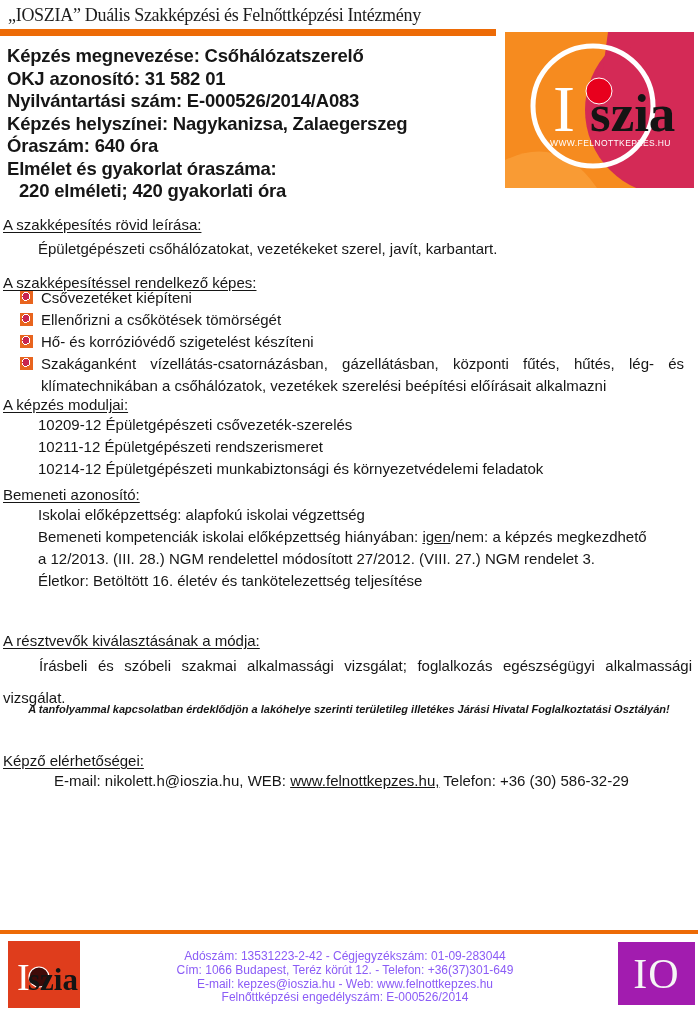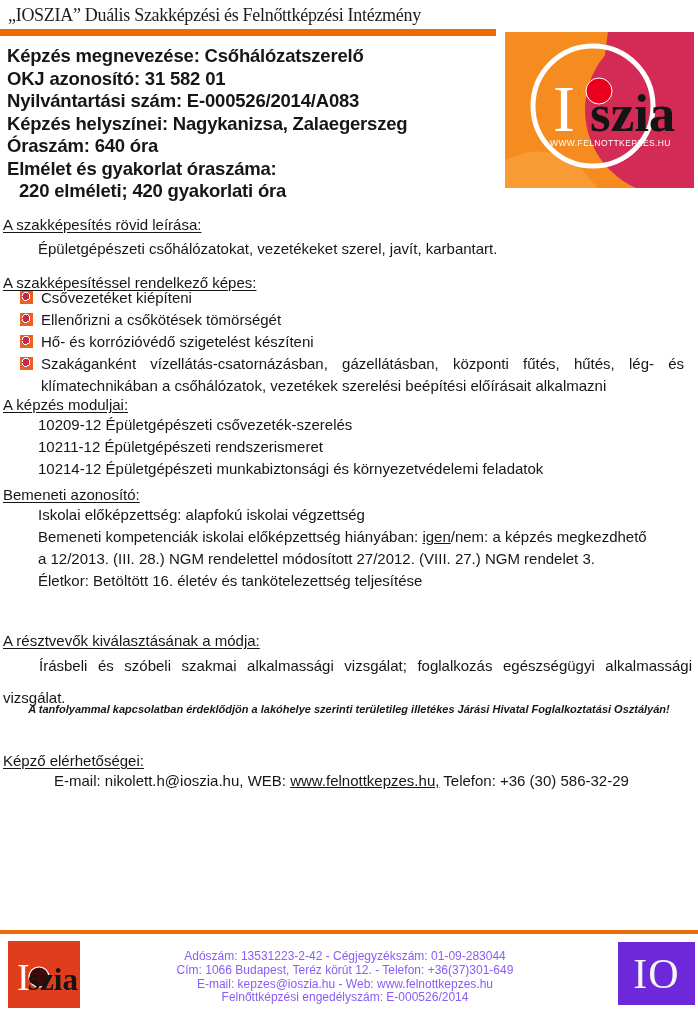--- a/index.html
+++ b/index.html
@@ -34,21 +34,21 @@
     text-align:justify;text-indent:36px;}
   .notice{top:698px;left:4px;width:690px;font-size:11px;line-height:22px;
     font-weight:bold;font-style:italic;text-align:center;}
   .contact-line{top:772px;left:38px;font-size:15px;white-space:nowrap;margin-left:16px;}
   
   .footer-rule{top:930px;left:0;width:698px;height:4px;background:#ED6B06;}
   .footer-left-logo{top:941px;left:8px;width:72px;height:67px;}
   .footer-center{top:950px;left:80px;width:530px;text-align:center;}
   .footer-company{font-family:"Liberation Serif","DejaVu Serif",serif;font-size:14px;line-height:17px;color:#1c1c1c;}
   .footer-small{font-size:12px;line-height:13.8px;color:#8b5cf6;}
-  .footer-right-logo{top:942px;left:618px;width:77px;height:63px;background:#6d28d9;
+  .footer-right-logo{top:942px;left:618px;width:77px;height:63px;background:#a21caf;
     display:flex;align-items:center;justify-content:center;}
   .footer-right-logo span{font-family:"Liberation Serif","DejaVu Serif",serif;
     font-size:42px;color:#f5f5f5;letter-spacing:1px;}
 </style>
 </head>
 <body>
 
 <div class="page">
 
   <div class="abs doc-title">„IOSZIA” Duális Szakképzési és Felnőttképzési Intézmény</div>

